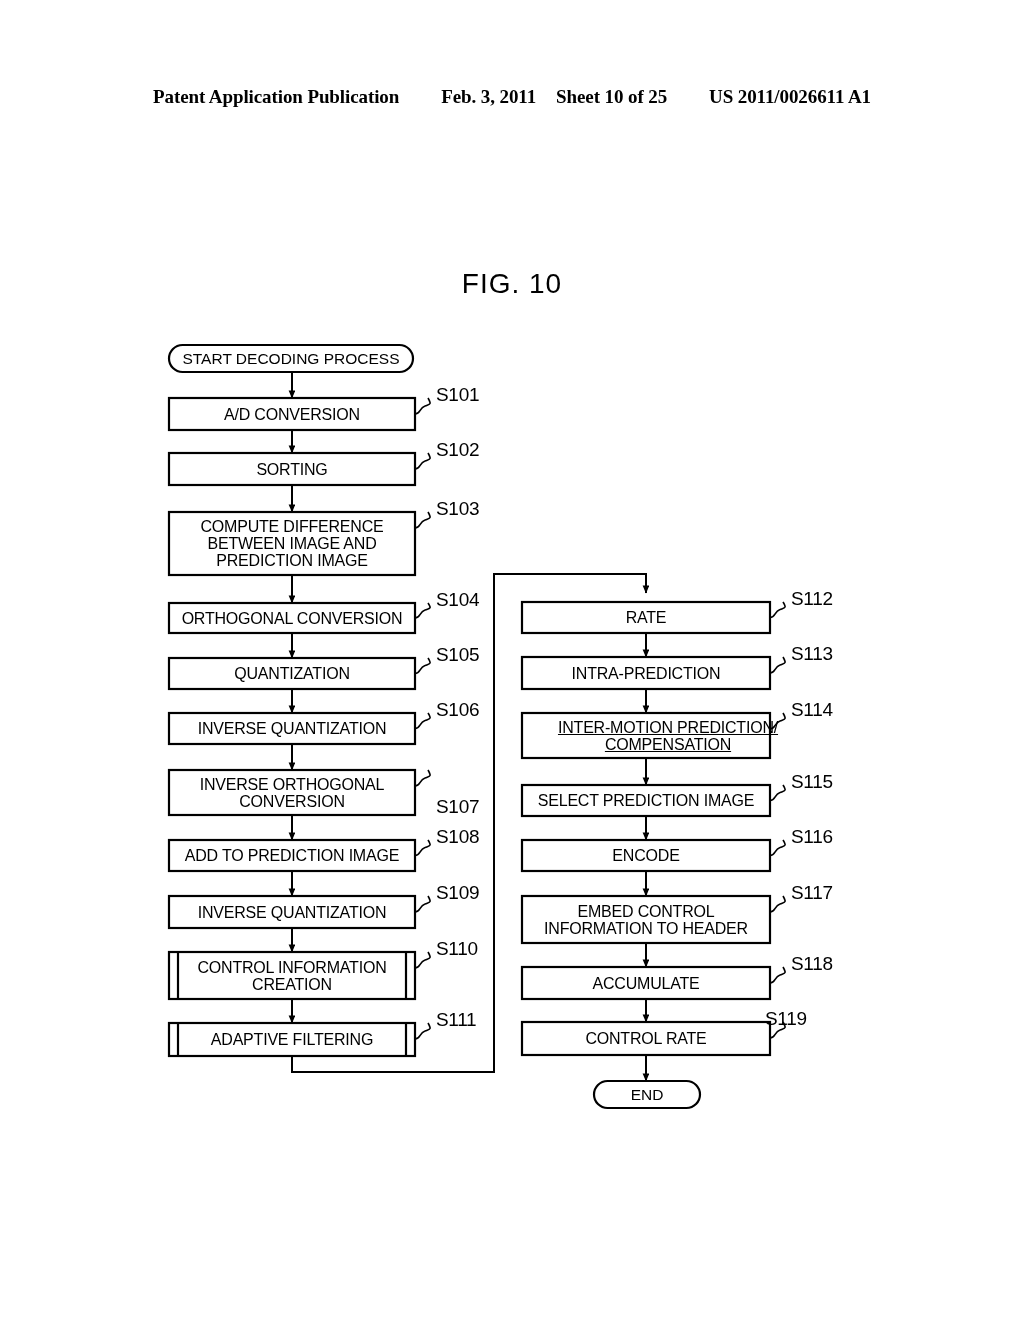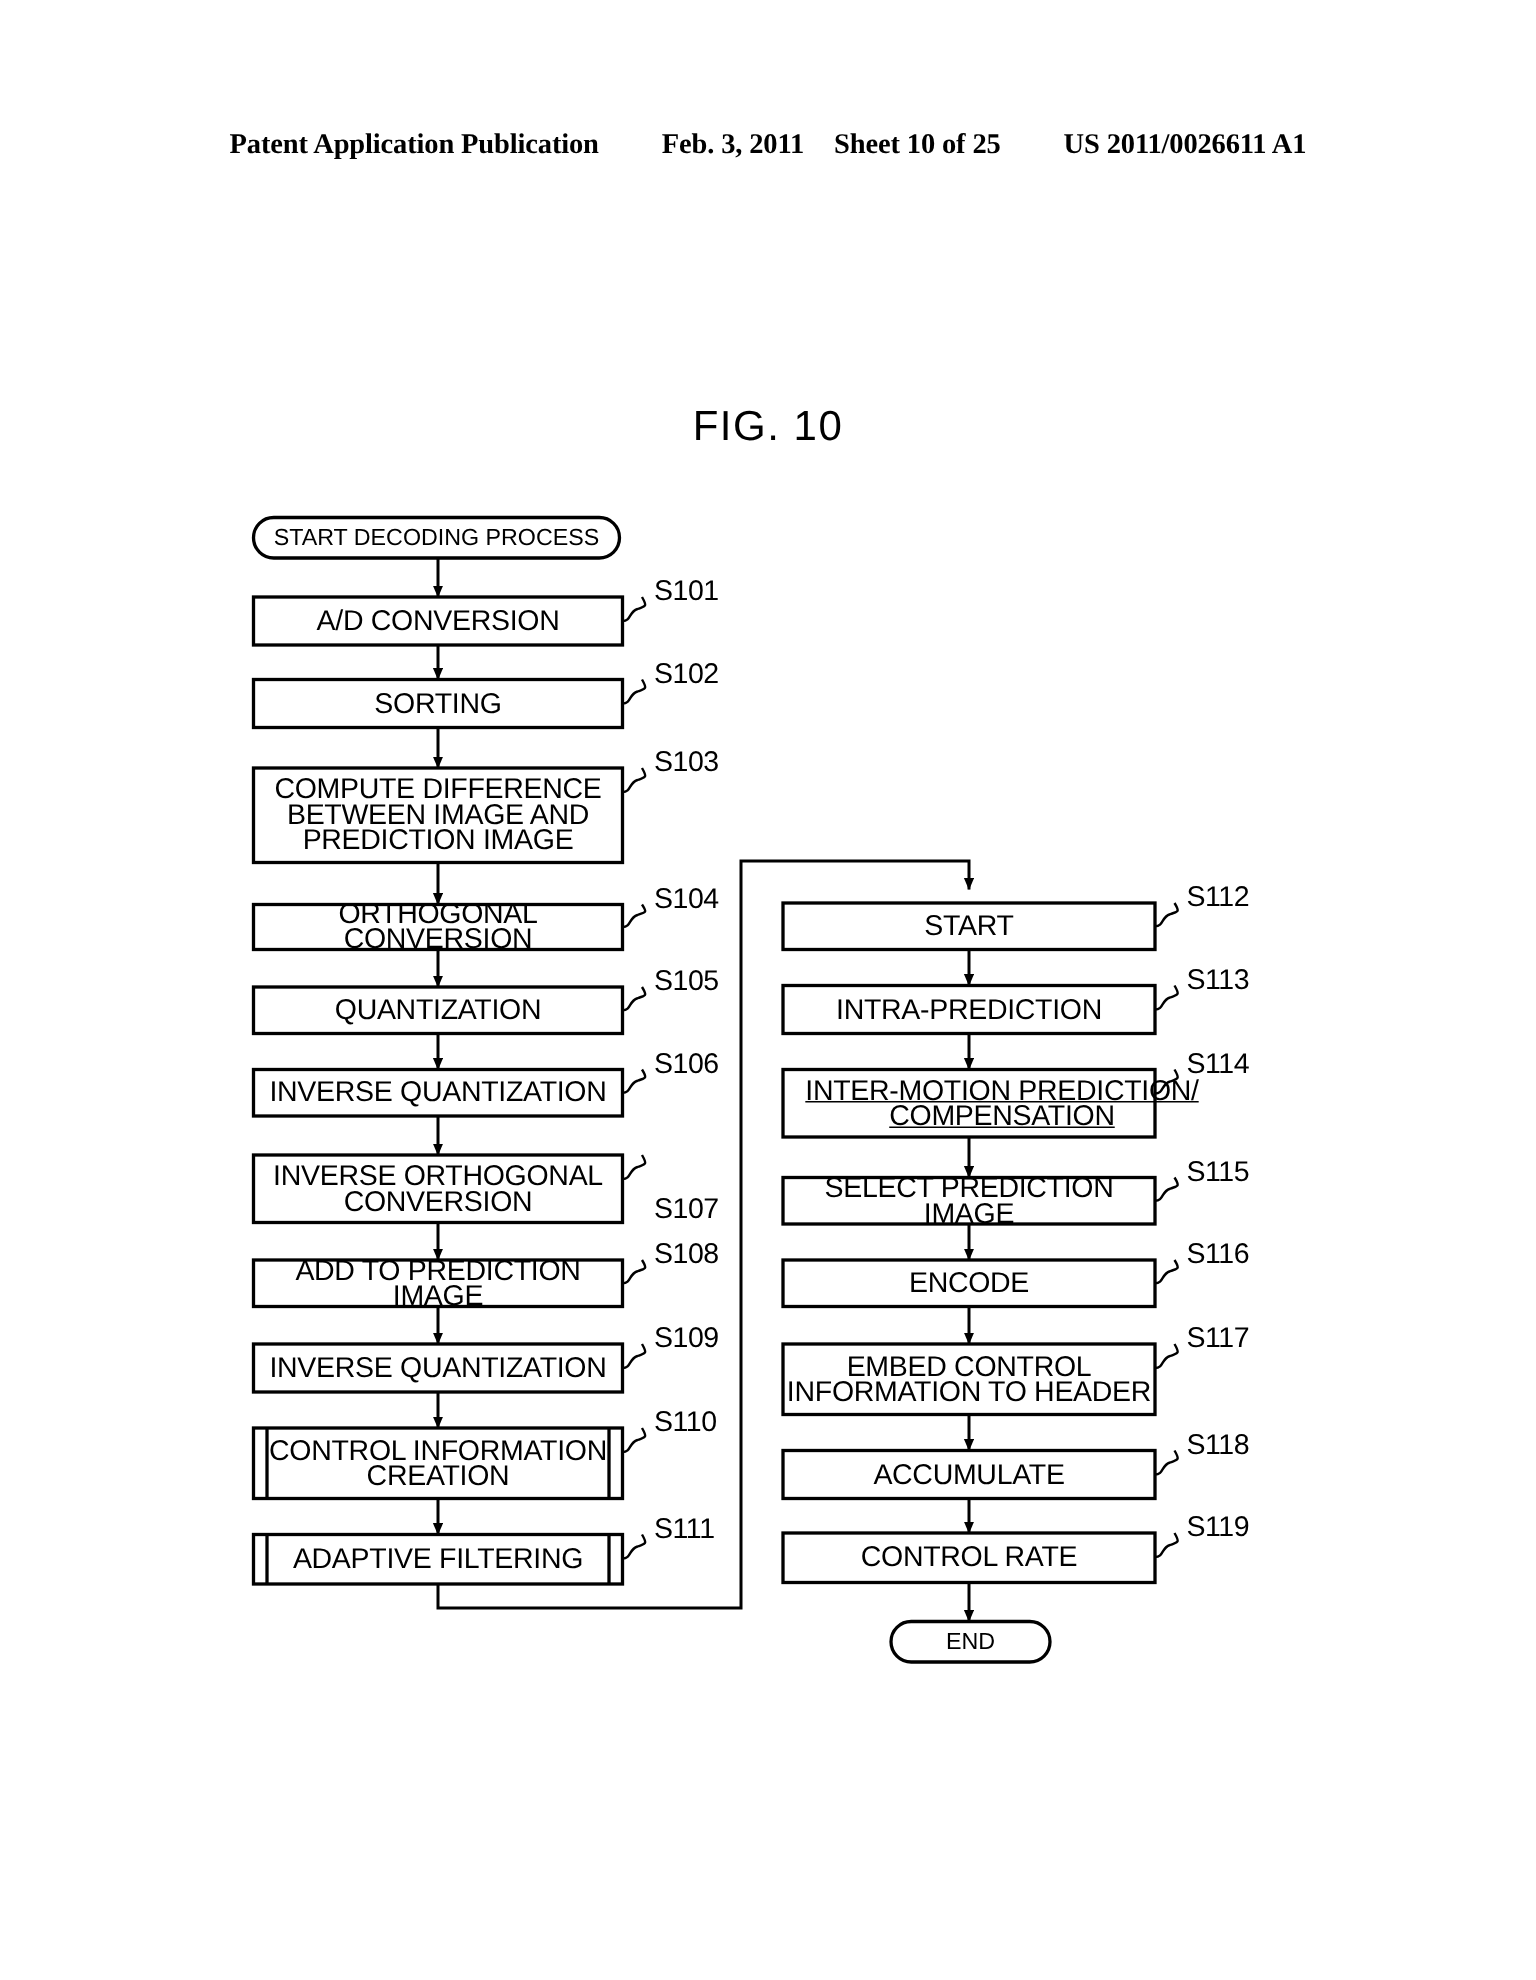--- a/index.html
+++ b/index.html
@@ -66,21 +66,21 @@
   }
 
   
   .node-label {
     position: absolute;
     display: flex;
     align-items: center;
     justify-content: center;
     text-align: center;
     font-family: "Liberation Sans", sans-serif;
-    font-size: 19px;
+    font-size: 16px;
     line-height: 17px;
     letter-spacing: -0.2px;
     white-space: pre-line;
     pointer-events: none;
     color: #000;
   }
   .node-label.terminal {
     font-size: 15.5px;
     letter-spacing: 0px;
   }
@@ -202,33 +202,33 @@
       <div class="step-tag" style="left: 436px; top: 768px; margin-top: 28px;">S107</div>
       <div class="node-label" style="left: 169px; top: 840px; width: 246px; height: 31px;">ADD TO PREDICTION IMAGE</div>
       <div class="step-tag" style="left: 436px; top: 826px;">S108</div>
       <div class="node-label" style="left: 169px; top: 896px; width: 246px; height: 32px;">INVERSE QUANTIZATION</div>
       <div class="step-tag" style="left: 436px; top: 882px;">S109</div>
       <div class="node-label" style="left: 169px; top: 952px; width: 246px; height: 47px;">CONTROL INFORMATION
 CREATION</div>
       <div class="step-tag" style="left: 436px; top: 938px;">S110</div>
       <div class="node-label" style="left: 169px; top: 1023px; width: 246px; height: 33px;">ADAPTIVE FILTERING</div>
       <div class="step-tag" style="left: 436px; top: 1009px;">S111</div>
-      <div class="node-label" style="left: 522px; top: 602px; width: 248px; height: 31px;">START</div>
+      <div class="node-label" style="left: 522px; top: 602px; width: 248px; height: 31px;">RATE</div>
       <div class="step-tag" style="left: 791px; top: 588px;">S112</div>
       <div class="node-label" style="left: 522px; top: 657px; width: 248px; height: 32px;">INTRA-PREDICTION</div>
       <div class="step-tag" style="left: 791px; top: 643px;">S113</div>
       <div class="node-label" style="left: 522px; top: 713px; width: 292px; height: 45px; text-decoration: underline;">INTER-MOTION PREDICTION/
 COMPENSATION</div>
       <div class="step-tag" style="left: 791px; top: 699px;">S114</div>
       <div class="node-label" style="left: 522px; top: 785px; width: 248px; height: 31px;">SELECT PREDICTION IMAGE</div>
       <div class="step-tag" style="left: 791px; top: 771px;">S115</div>
       <div class="node-label" style="left: 522px; top: 840px; width: 248px; height: 31px;">ENCODE</div>
       <div class="step-tag" style="left: 791px; top: 826px;">S116</div>
       <div class="node-label" style="left: 522px; top: 896px; width: 248px; height: 47px;">EMBED CONTROL
 INFORMATION TO HEADER</div>
       <div class="step-tag" style="left: 791px; top: 882px;">S117</div>
       <div class="node-label" style="left: 522px; top: 967px; width: 248px; height: 32px;">ACCUMULATE</div>
       <div class="step-tag" style="left: 791px; top: 953px;">S118</div>
       <div class="node-label" style="left: 522px; top: 1022px; width: 248px; height: 33px;">CONTROL RATE</div>
-      <div class="step-tag" style="left: 791px; top: 1008px; text-align: center;">S119</div>
+      <div class="step-tag" style="left: 765px; top: 1008px; text-align: center;">S119</div>
       <div class="node-label terminal" style="left: 594px; top: 1081px; width: 106px; height: 27px;">END</div>
     </div>
 </div>
 
 </body></html>

